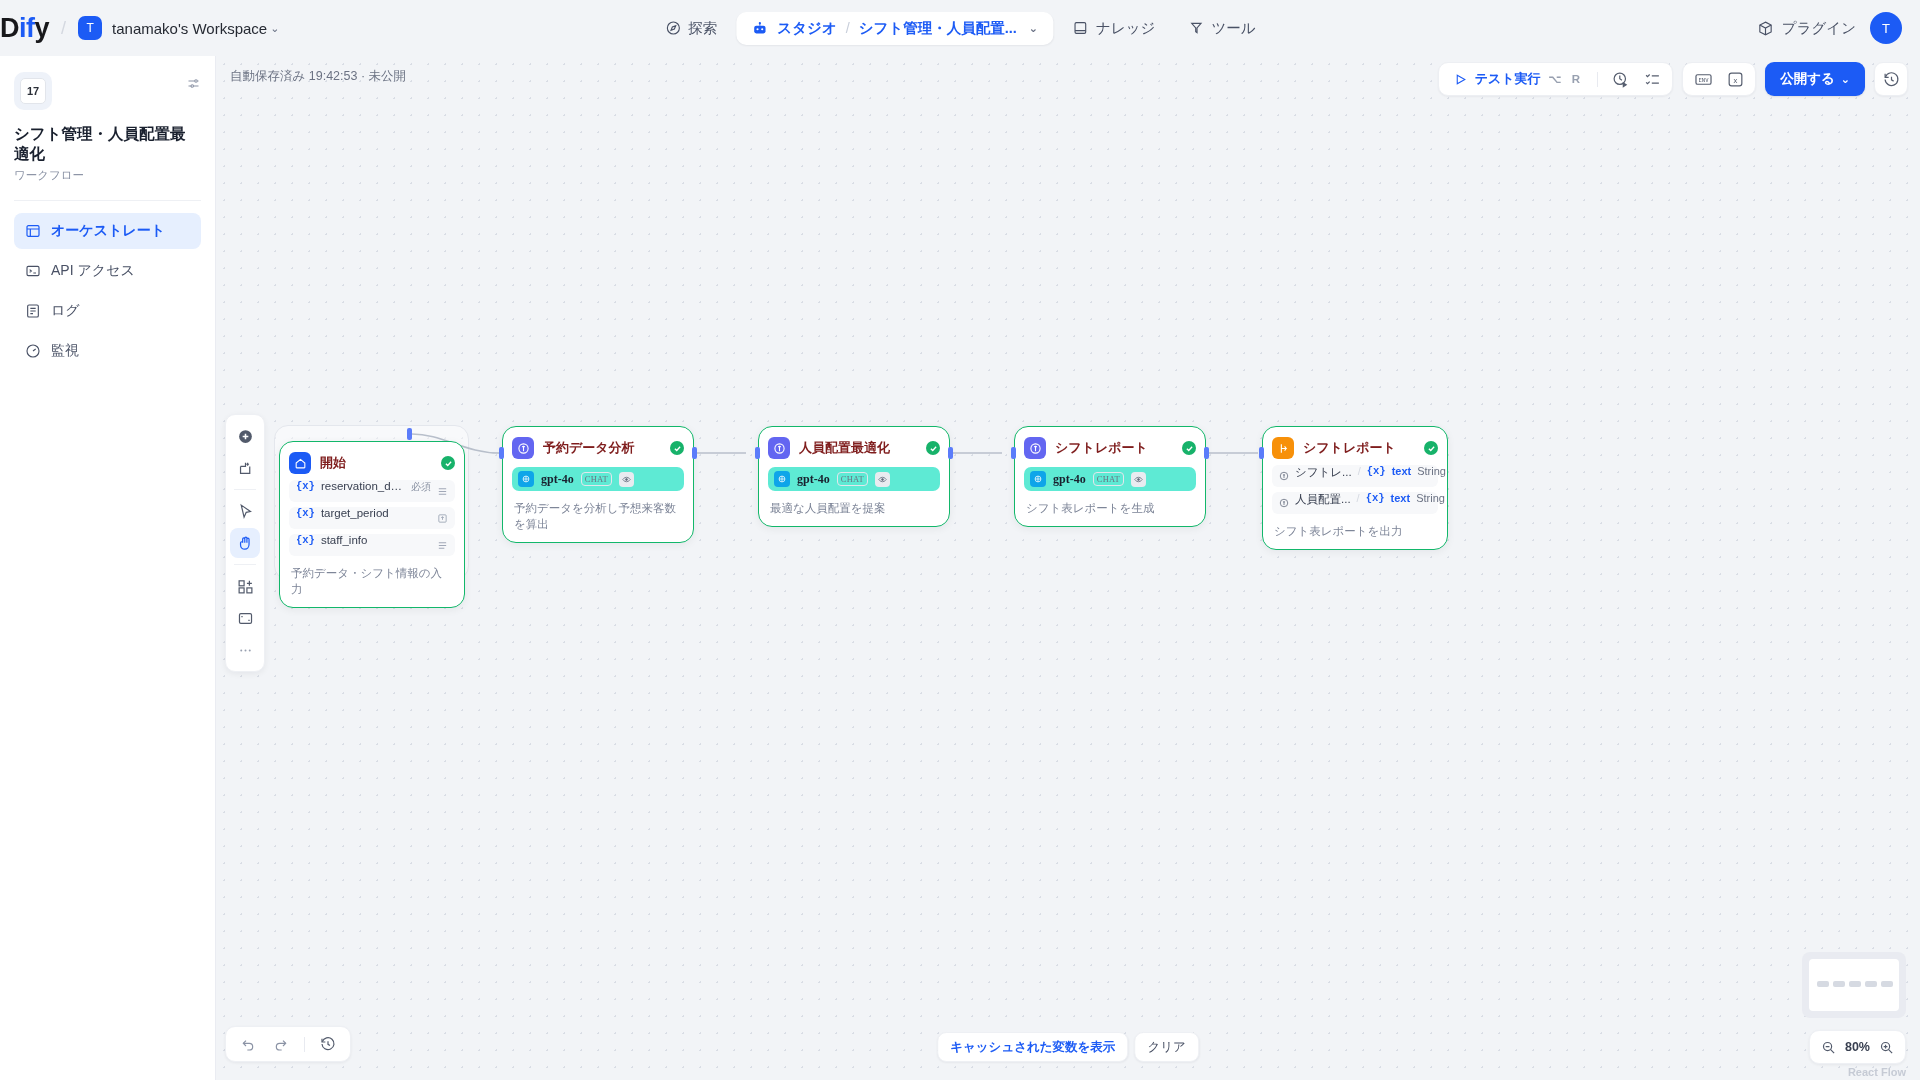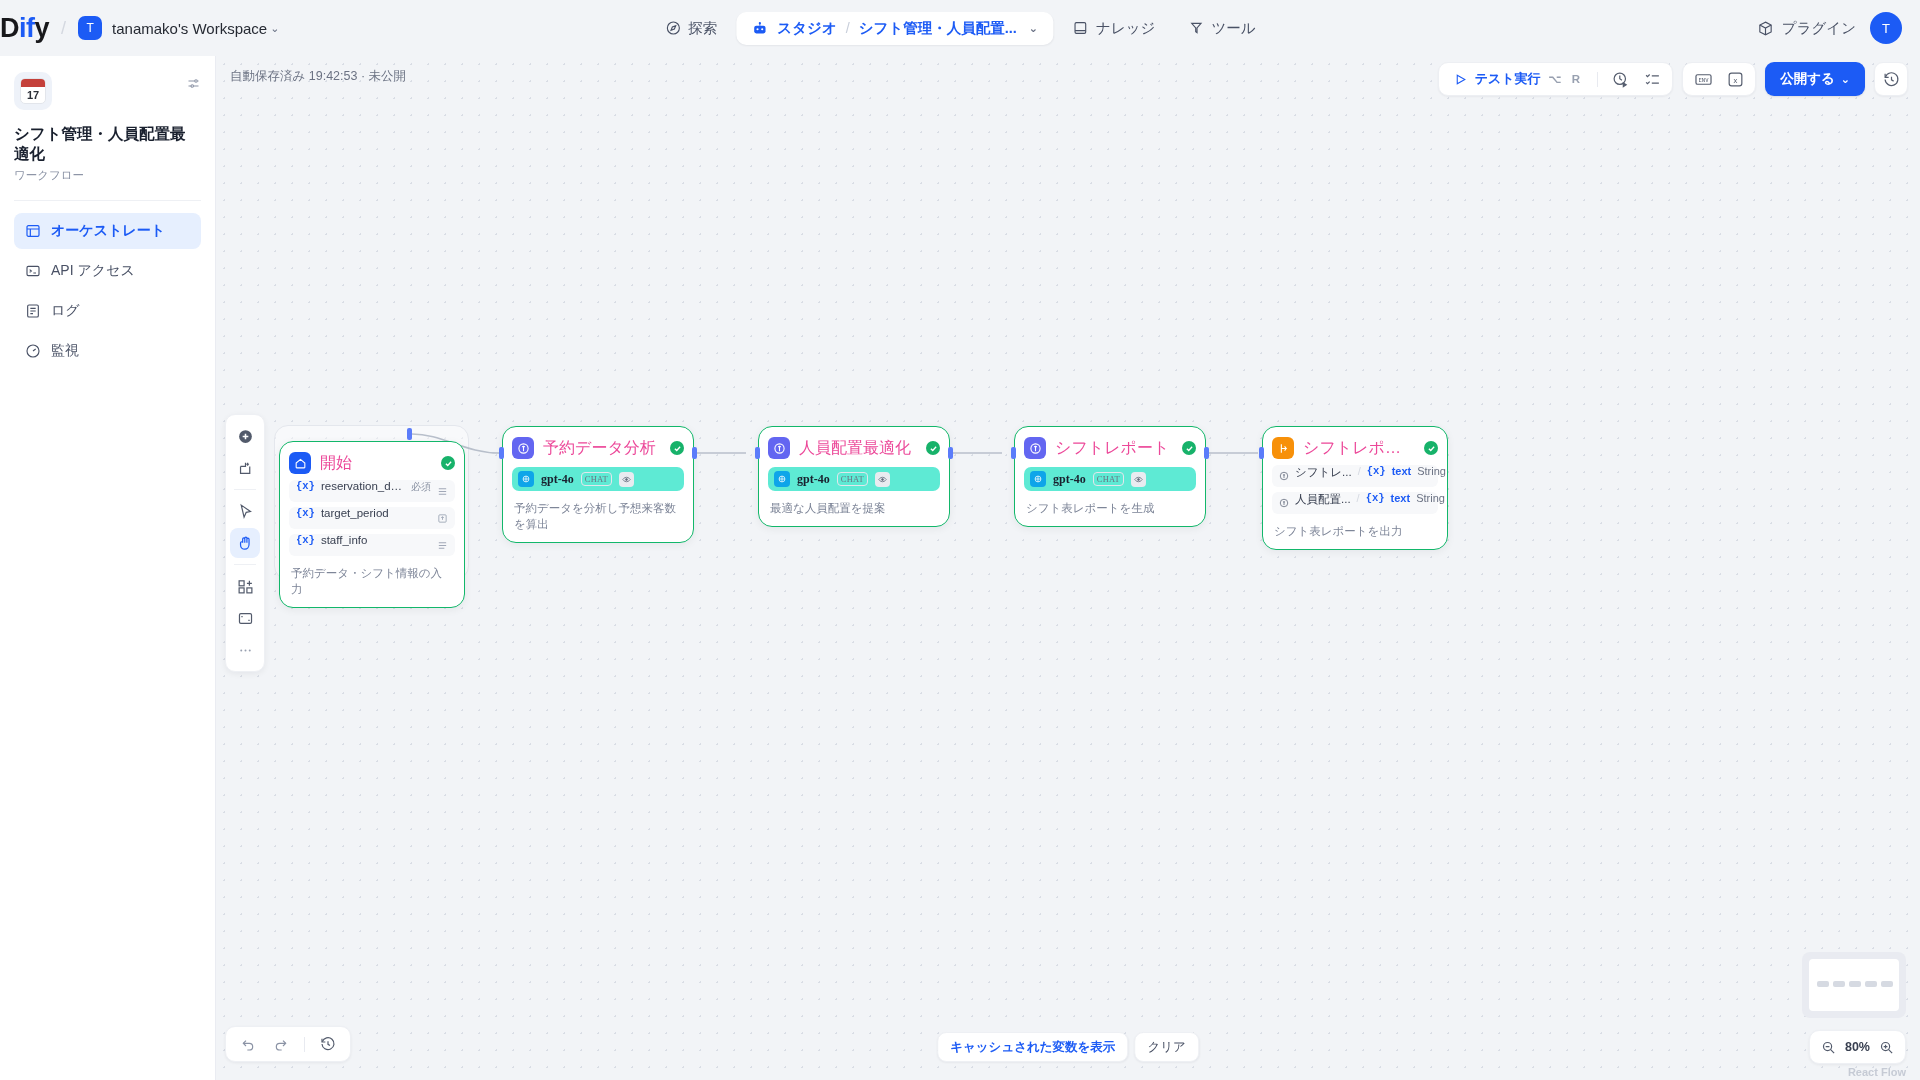--- a/index.html
+++ b/index.html
@@ -61,21 +61,21 @@
     position: absolute; top: 56px; left: 0; width: 216px; height: 1024px;
     background: #fff; border-right: 1px solid #eaecf2; padding: 16px 14px;
     z-index: 50;
   }
   .side-head { display: flex; align-items: flex-start; justify-content: space-between; }
   .app-icon {
     width: 38px; height: 38px; border-radius: 10px; background: #eef2f9;
     display: flex; align-items: center; justify-content: center; overflow: hidden;
   }
   .cal { width: 26px; height: 26px; border-radius: 5px; background: #fff;
-    border: 1px solid #e2e5eb; overflow: hidden; display: flex; flex-direction: column; }
+    border: 1px solid #e2e5eb; overflow: hidden; display: flex; flex-direction: row; }
   .cal-top { height: 8px; background: #c4403a; }
   .cal-num { flex: 1; display: flex; align-items: center; justify-content: center;
     font-size: 11px; font-weight: 700; color: #2b2f38; line-height: 1; }
   .side-gear { color: #8c94a6; padding-top: 4px; }
   .app-title { margin-top: 14px; font-size: 15.5px; font-weight: 700; color: #19202e; line-height: 1.3; }
   .app-sub { margin-top: 4px; font-size: 11.5px; color: #8b93a5; }
   .side-div { margin: 17px 0 12px; height: 1px; background: #eef0f4; }
   .side-item {
     display: flex; align-items: center; gap: 10px; height: 36px; padding: 0 10px;
     border-radius: 8px; font-size: 14px; color: #495165; margin-bottom: 4px;
@@ -136,21 +136,21 @@
     position: absolute; background: #fff; border: 1.5px solid #12b76a;
     border-radius: 14px; padding: 9px; box-shadow: 0 2px 8px rgba(16,24,40,.06);
     z-index: 10;
   }
   .node-head { display: flex; align-items: center; gap: 9px; height: 24px; }
   .node-ico { width: 22px; height: 22px; border-radius: 6px; display: flex;
     align-items: center; justify-content: center; flex-shrink: 0; }
   .ic-blue { background: #1c5bf5; }
   .ic-purple { background: #6366f1; }
   .ic-orange { background: #f79009; }
-  .node-title { font-size: 16px; font-weight: 400; color: #ec4899; white-space: nowrap;
+  .node-title { font-size: 13px; font-weight: 700; color: #7f1d1d; white-space: nowrap;
     overflow: hidden; text-overflow: ellipsis; flex: 1; }
   .node-ok { width: 14px; height: 14px; border-radius: 50%; background: #17b26a;
     display: flex; align-items: center; justify-content: center; flex-shrink: 0; }
   .var-row {
     display: flex; gap: 6px; height: 22px; margin-top: 5px;
     background: #f7f8fa; border-radius: 6px; padding: 0 7px;
   }
   .vx { color: #1c5bf5; font-size: 10.5px; font-weight: 700; font-family: "Liberation Mono", monospace; }
   .vname { font-size: 11.5px; color: #394051; flex: 1; white-space: nowrap; overflow: hidden; text-overflow: ellipsis; }
   .vreq { font-size: 10px; color: #8a92a3; }

